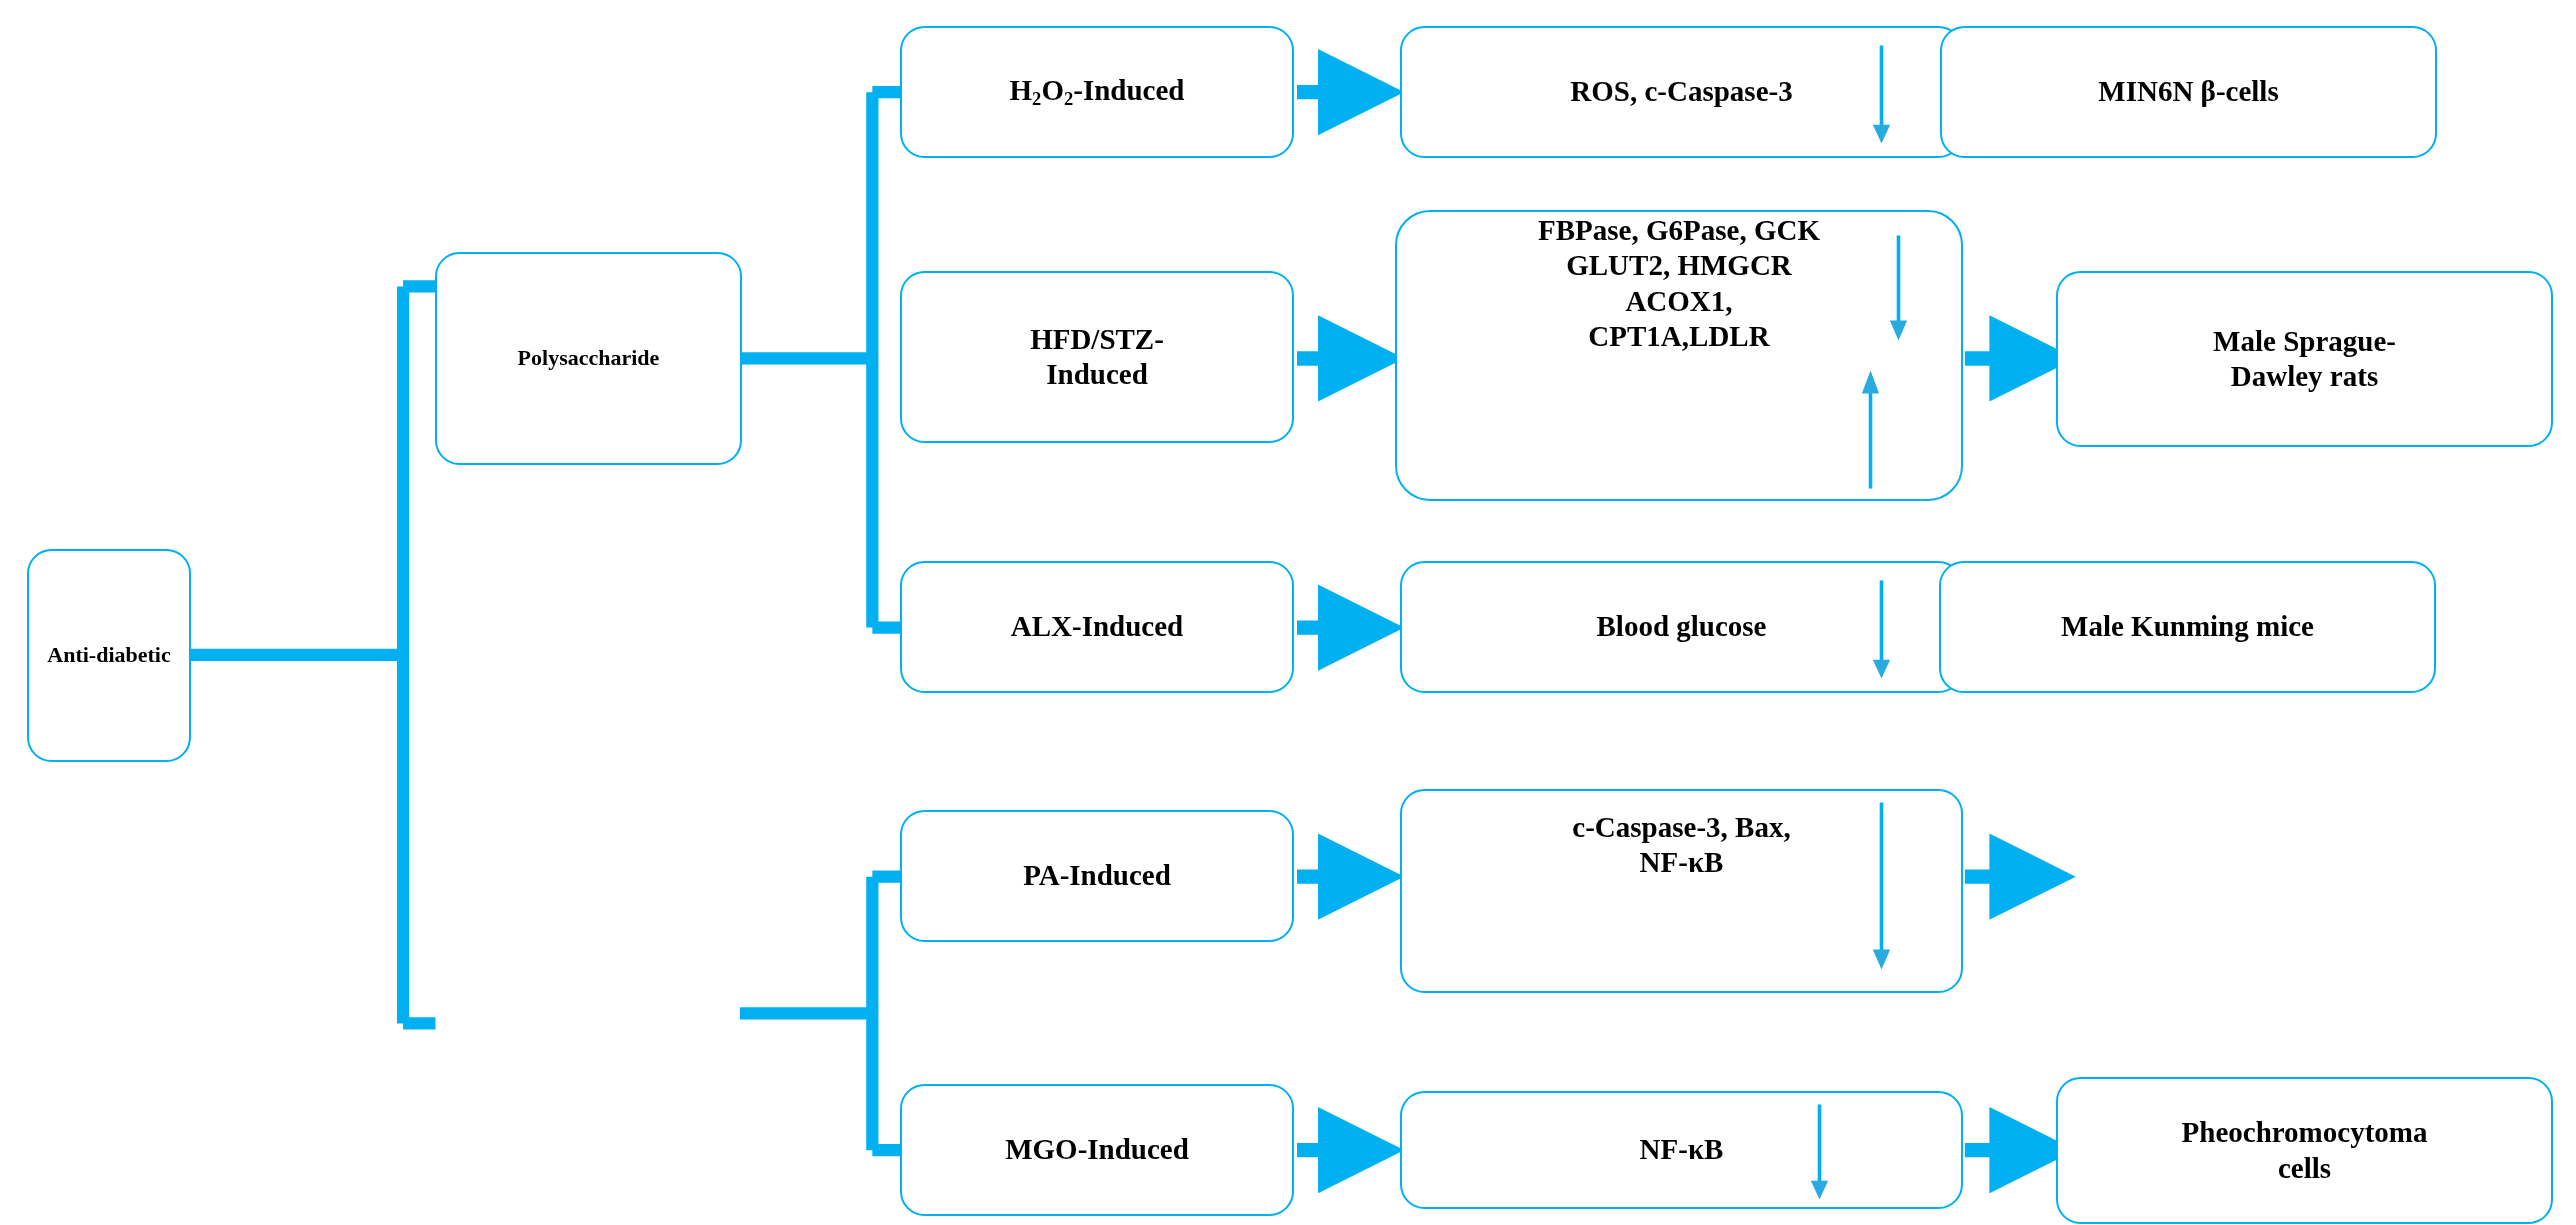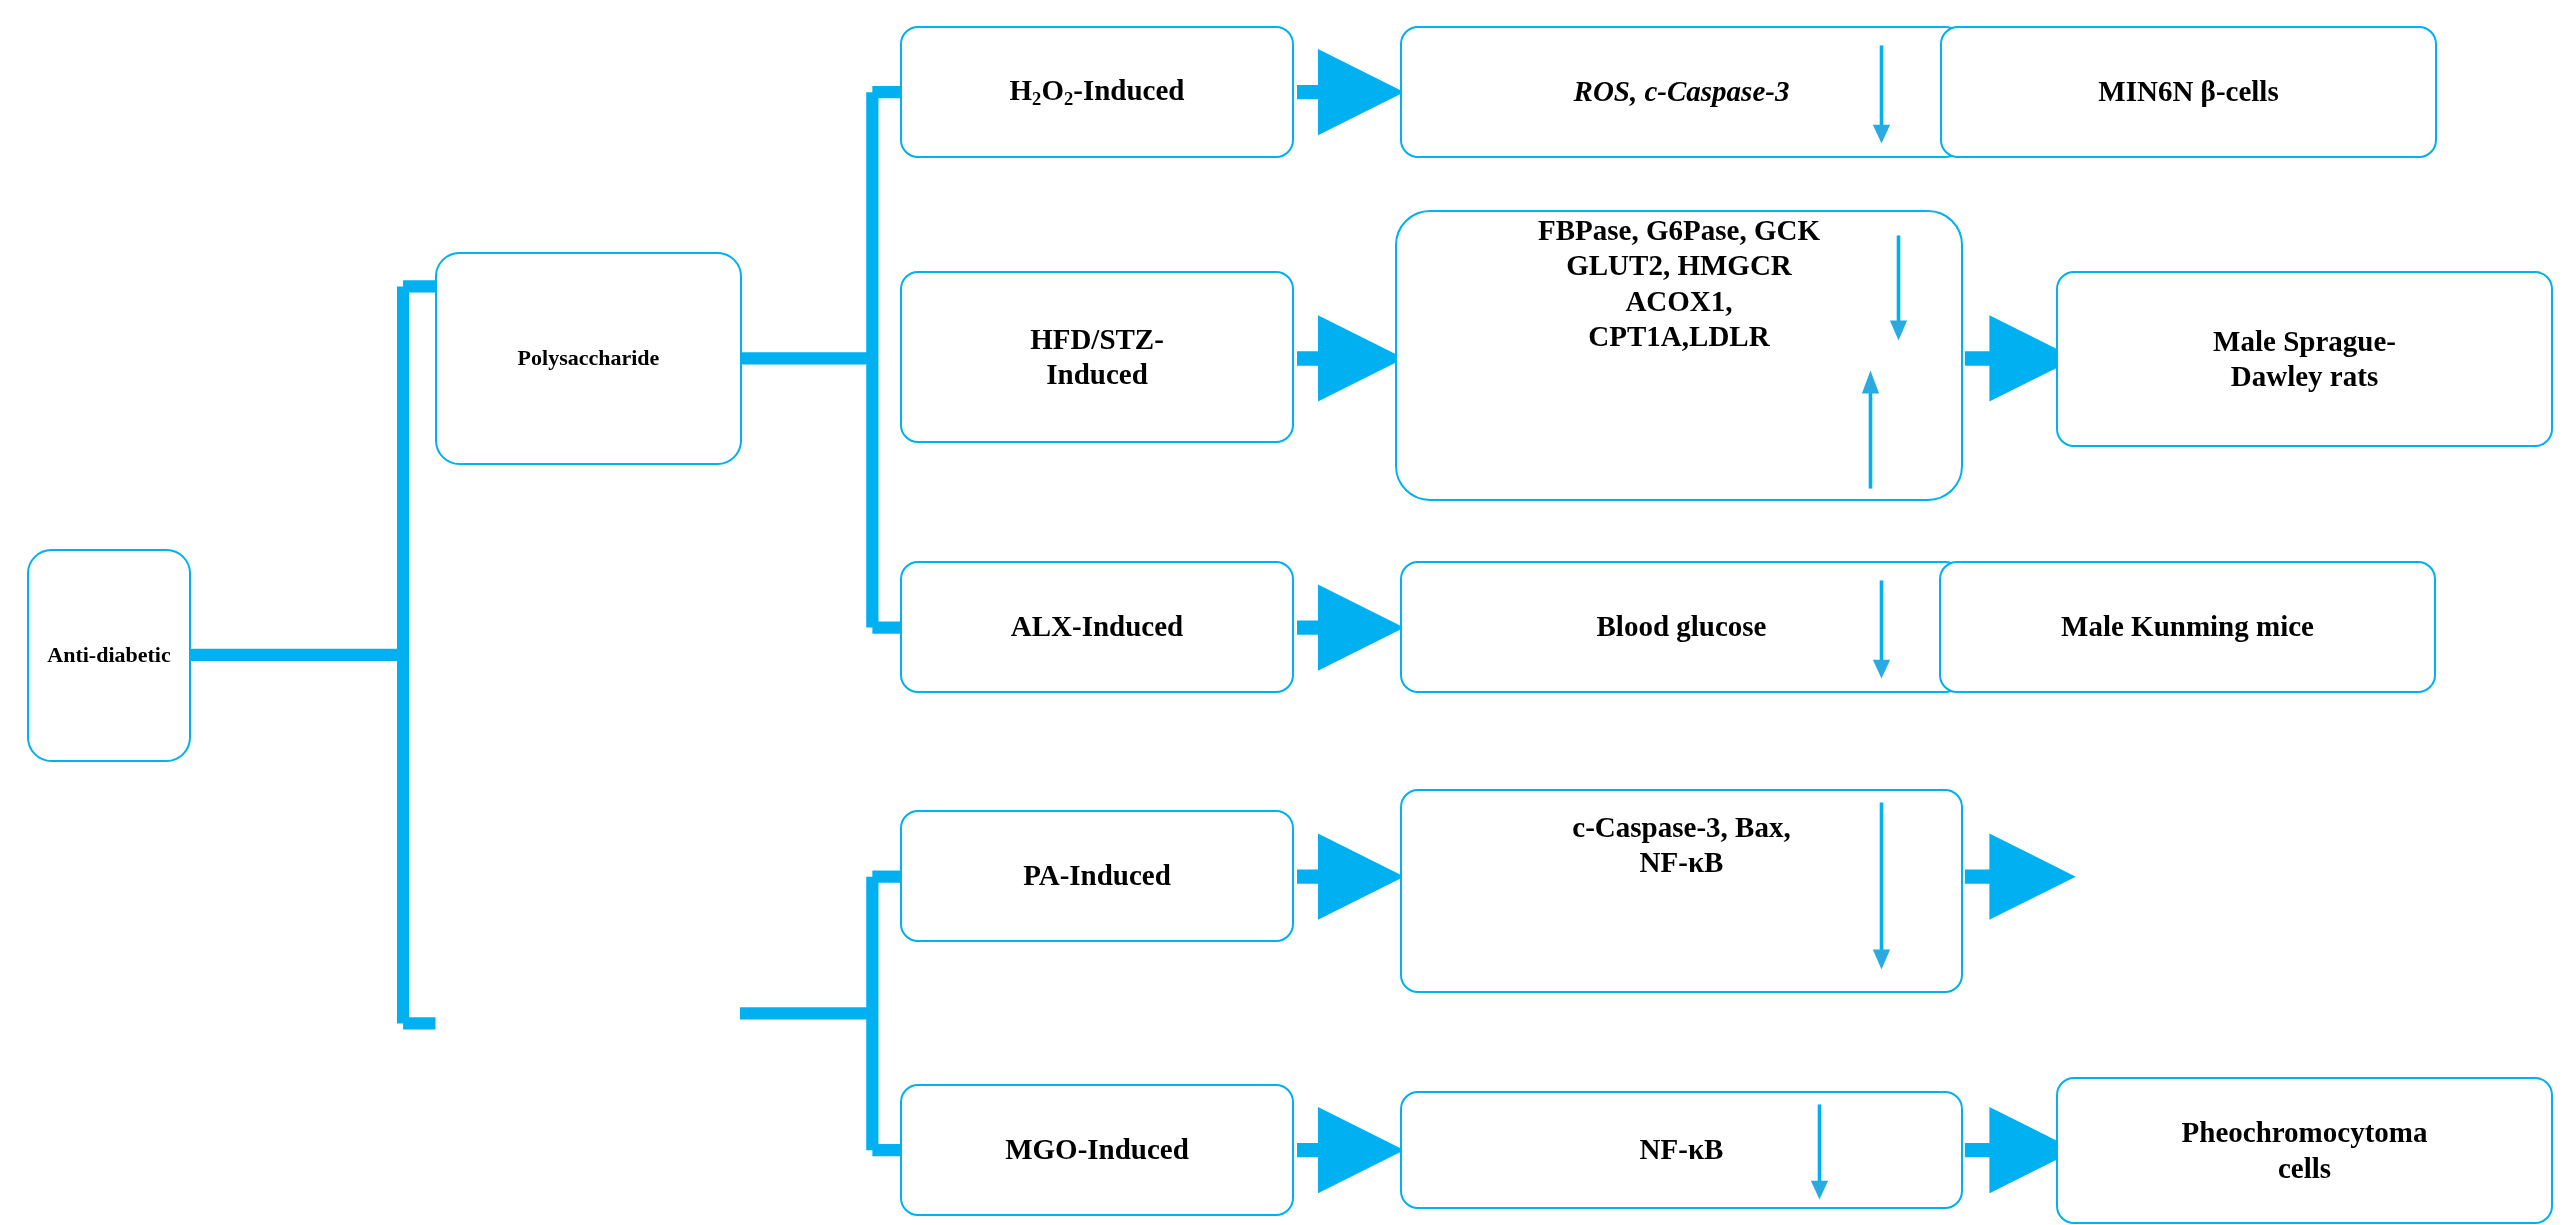--- a/index.html
+++ b/index.html
@@ -39,21 +39,21 @@
     font-weight: bold;
     line-height: 1.22;
     padding: 2.9px 7.2px;
   }
   .node .label {
     display: block;
     width: 100%;
     white-space: pre-line;
   }
   .sz-lg  { font-size: 22px; }
-  .sz-md  { font-size: 29px; border-radius: 18px; }
+  .sz-md  { font-size: 29px; }
   sub { font-size: 0.64em; vertical-align: -0.28em; }
 
   
   .trend {
     position: absolute;
     width: 29px;
     pointer-events: none;
   }
   .trend svg { display: block; }
 </style>
@@ -113,21 +113,21 @@
 
   <div class="node sz-lg" style="left:435px; top:252px; width:307px; height:213px;">
     <span class="label">Polysaccharide</span>
   </div>
 
 
   <div class="node sz-md" style="left:900px; top:26px; width:394px; height:132px;">
     <span class="label">H<sub>2</sub>O<sub>2</sub>-Induced</span>
   </div>
 
-  <div class="node sz-md" style="left:1400px; top:26px; width:563px; height:132px;font-style:italic;">
+  <div class="node sz-md" style="left:1400px; top:26px; width:563px; height:132px;">
     <span class="label">ROS, c-Caspase-3</span>
     <span class="trend" style="left:465px; top:16px; height:101px;">
       <svg width="29" height="101" viewBox="0 0 40 140">
         <line x1="20" y1="2" x2="20" y2="120" stroke="#00B0F0" stroke-width="5"></line>
         <path d="M20,138 L8,112 L32,112 z" fill="#29ABE2"></path>
       </svg>
     </span>
   </div>
 
   <div class="node sz-md" style="left:1940px; top:26px; width:497px; height:132px;">

